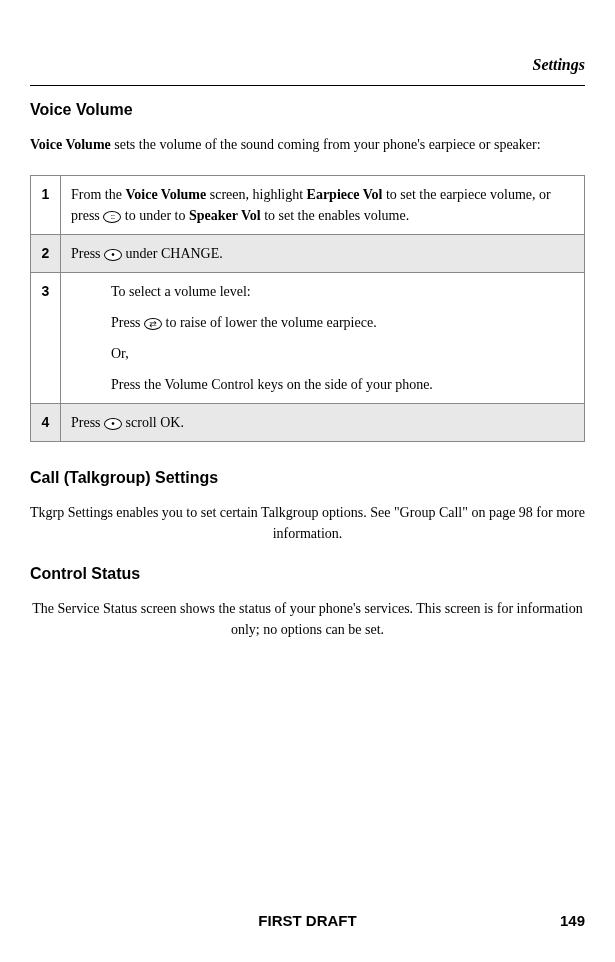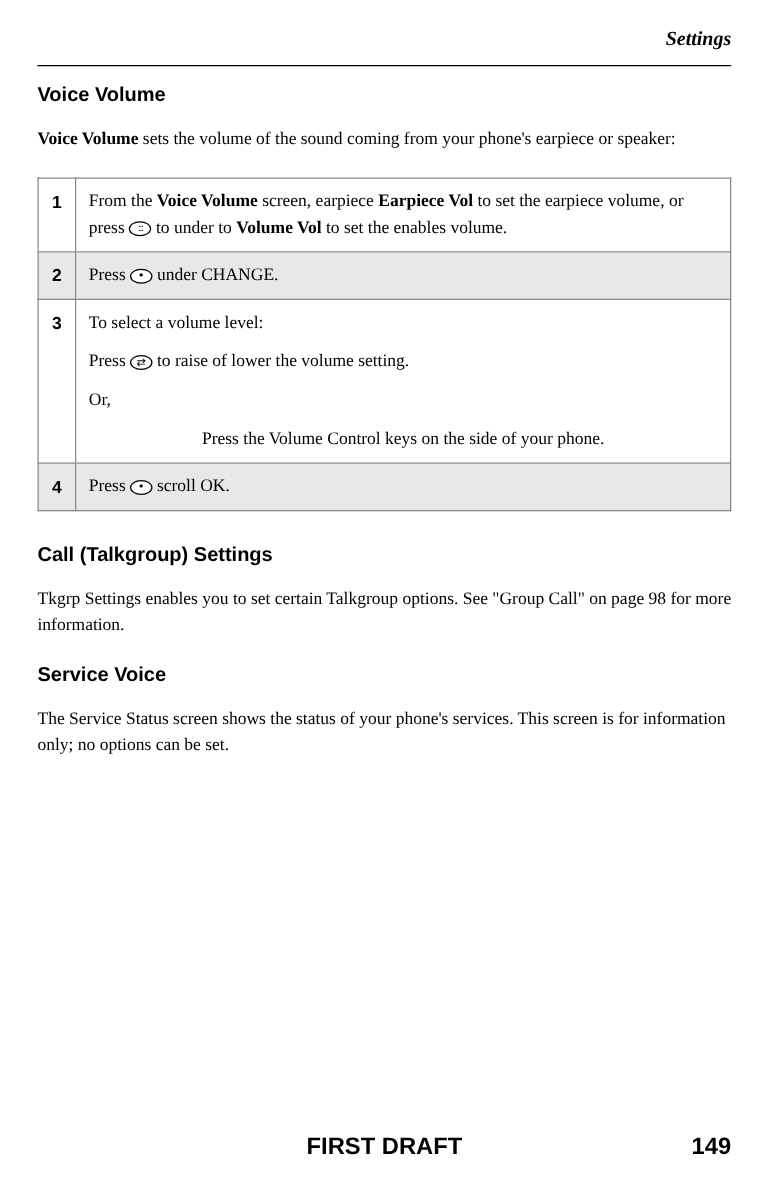--- a/index.html
+++ b/index.html
@@ -17,20 +17,21 @@
       height: 962px;
       position: relative;
       padding: 20px 30px 0 30px;
     }
     .header-right {
       text-align: right;
       font-style: italic;
       font-weight: bold;
       font-size: 16px;
       margin-bottom: 8px;
+      margin-top: 33px;
     }
     .divider {
       border-top: 1px solid #000;
       margin-bottom: 12px;
     }
     h3 {
       font-family: Arial, Helvetica, sans-serif;
       font-weight: bold;
       font-size: 16px;
       margin-bottom: 12px;
@@ -58,24 +59,24 @@
       font-family: Arial, Helvetica, sans-serif;
       font-weight: bold;
       width: 30px;
       text-align: center;
     }
     .step-text strong {
       font-weight: bold;
     }
     .step-text p {
       margin-bottom: 10px;
+      margin-left: 40px;
     }
     .step-text p:last-child {
       margin-bottom: 0;
-      text-align: center;
     }
     .icon {
       display: inline-block;
       border: 1px solid #000;
       border-radius: 50%;
       width: 18px;
       height: 12px;
       line-height: 10px;
       font-size: 8px;
       text-align: center;
@@ -90,29 +91,30 @@
     .icon-arrows::before {
       content: "\21C4";
       font-size: 9px;
     }
     .icon-dot::before {
       content: "\2022";
       font-size: 10px;
     }
     .body-text {
       margin-bottom: 18px;
+      text-align: center;
     }
     .footer {
       position: absolute;
       bottom: 30px;
       left: 30px;
       right: 30px;
       font-family: Arial, Helvetica, sans-serif;
       font-weight: bold;
-      font-size: 19px;
+      font-size: 15px;
       display: flex;
       justify-content: space-between;
     }
     .footer-center {
       position: absolute;
       left: 50%;
       transform: translateX(-50%);
     }
     .footer-right {
       margin-left: auto;
@@ -129,49 +131,49 @@
 
 <p class="intro">
   <strong>Voice Volume</strong><span> sets the volume of the sound coming from your phone's earpiece or speaker:</span>
 </p>
 
 <table class="steps">
   <tbody>
       <tr>
     <td class="num">1</td>
     <td class="step-text">
-      <span>From the </span><strong>Voice Volume</strong><span> screen, earpiece </span><strong>Earpiece Vol</strong><span> to set the earpiece volume, or press </span><span class="icon icon-dots"></span><span> to under to </span><strong>Volume Vol</strong><span> to set the enables volume.</span>
+      <span>From the </span><strong>Voice Volume</strong><span> screen, highlight </span><strong>Earpiece Vol</strong><span> to set the earpiece volume, or press </span><span class="icon icon-dots"></span><span> to under to </span><strong>Speaker Vol</strong><span> to set the enables volume.</span>
     </td>
   </tr>
   <tr class="gray">
     <td class="num">2</td>
     <td class="step-text">
       <span>Press </span><span class="icon icon-dot"></span><span> under CHANGE.</span>
     </td>
   </tr>
   <tr>
     <td class="num">3</td>
     <td class="step-text">
       <p>To select a volume level:</p>
-      <p><span>Press </span><span class="icon icon-arrows"></span><span> to raise of lower the volume setting.</span></p>
+      <p><span>Press </span><span class="icon icon-arrows"></span><span> to raise of lower the volume earpiece.</span></p>
       <p>Or,</p>
       <p>Press the Volume Control keys on the side of your phone.</p>
     </td>
   </tr>
   <tr class="gray">
     <td class="num">4</td>
     <td class="step-text">
       <span>Press </span><span class="icon icon-dot"></span><span> scroll OK.</span>
     </td>
   </tr>
 </tbody>
   </table>
 
 <h3>Call (Talkgroup) Settings</h3>
 <p class="body-text">Tkgrp Settings enables you to set certain Talkgroup options. See "Group Call" on page 98 for more information.</p>
 
-<h3>Service Voice</h3>
+<h3>Control Status</h3>
 <p class="body-text">The Service Status screen shows the status of your phone's services. This screen is for information only; no options can be set.</p>
 
 <div class="footer">
   <span class="footer-center">FIRST DRAFT</span>
   <span class="footer-right">149</span>
 </div>
 
 </body></html>

